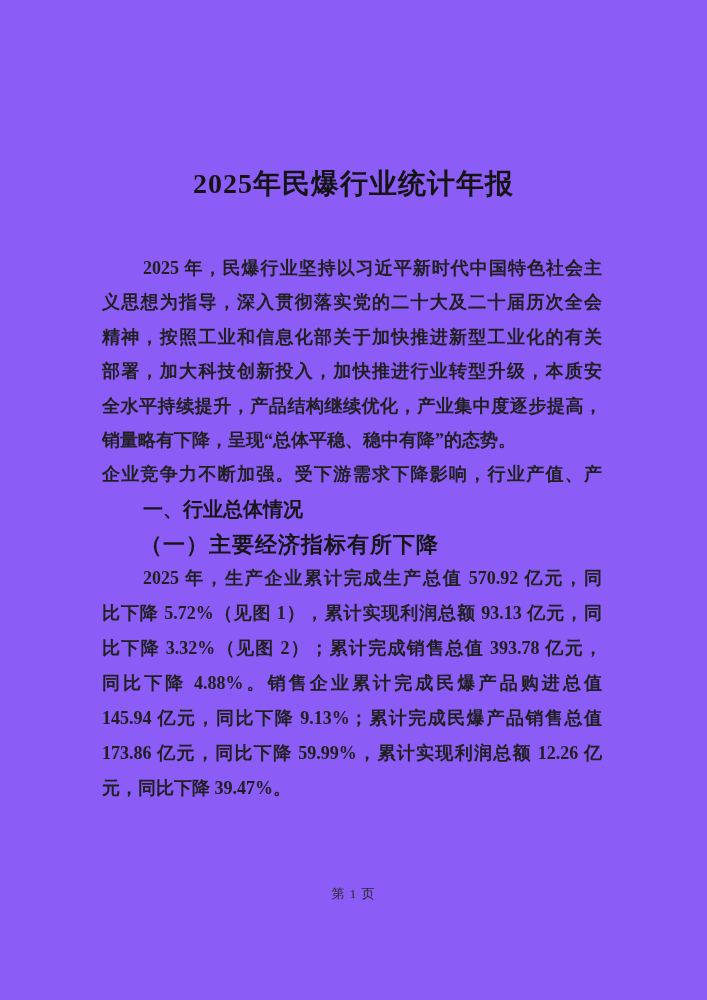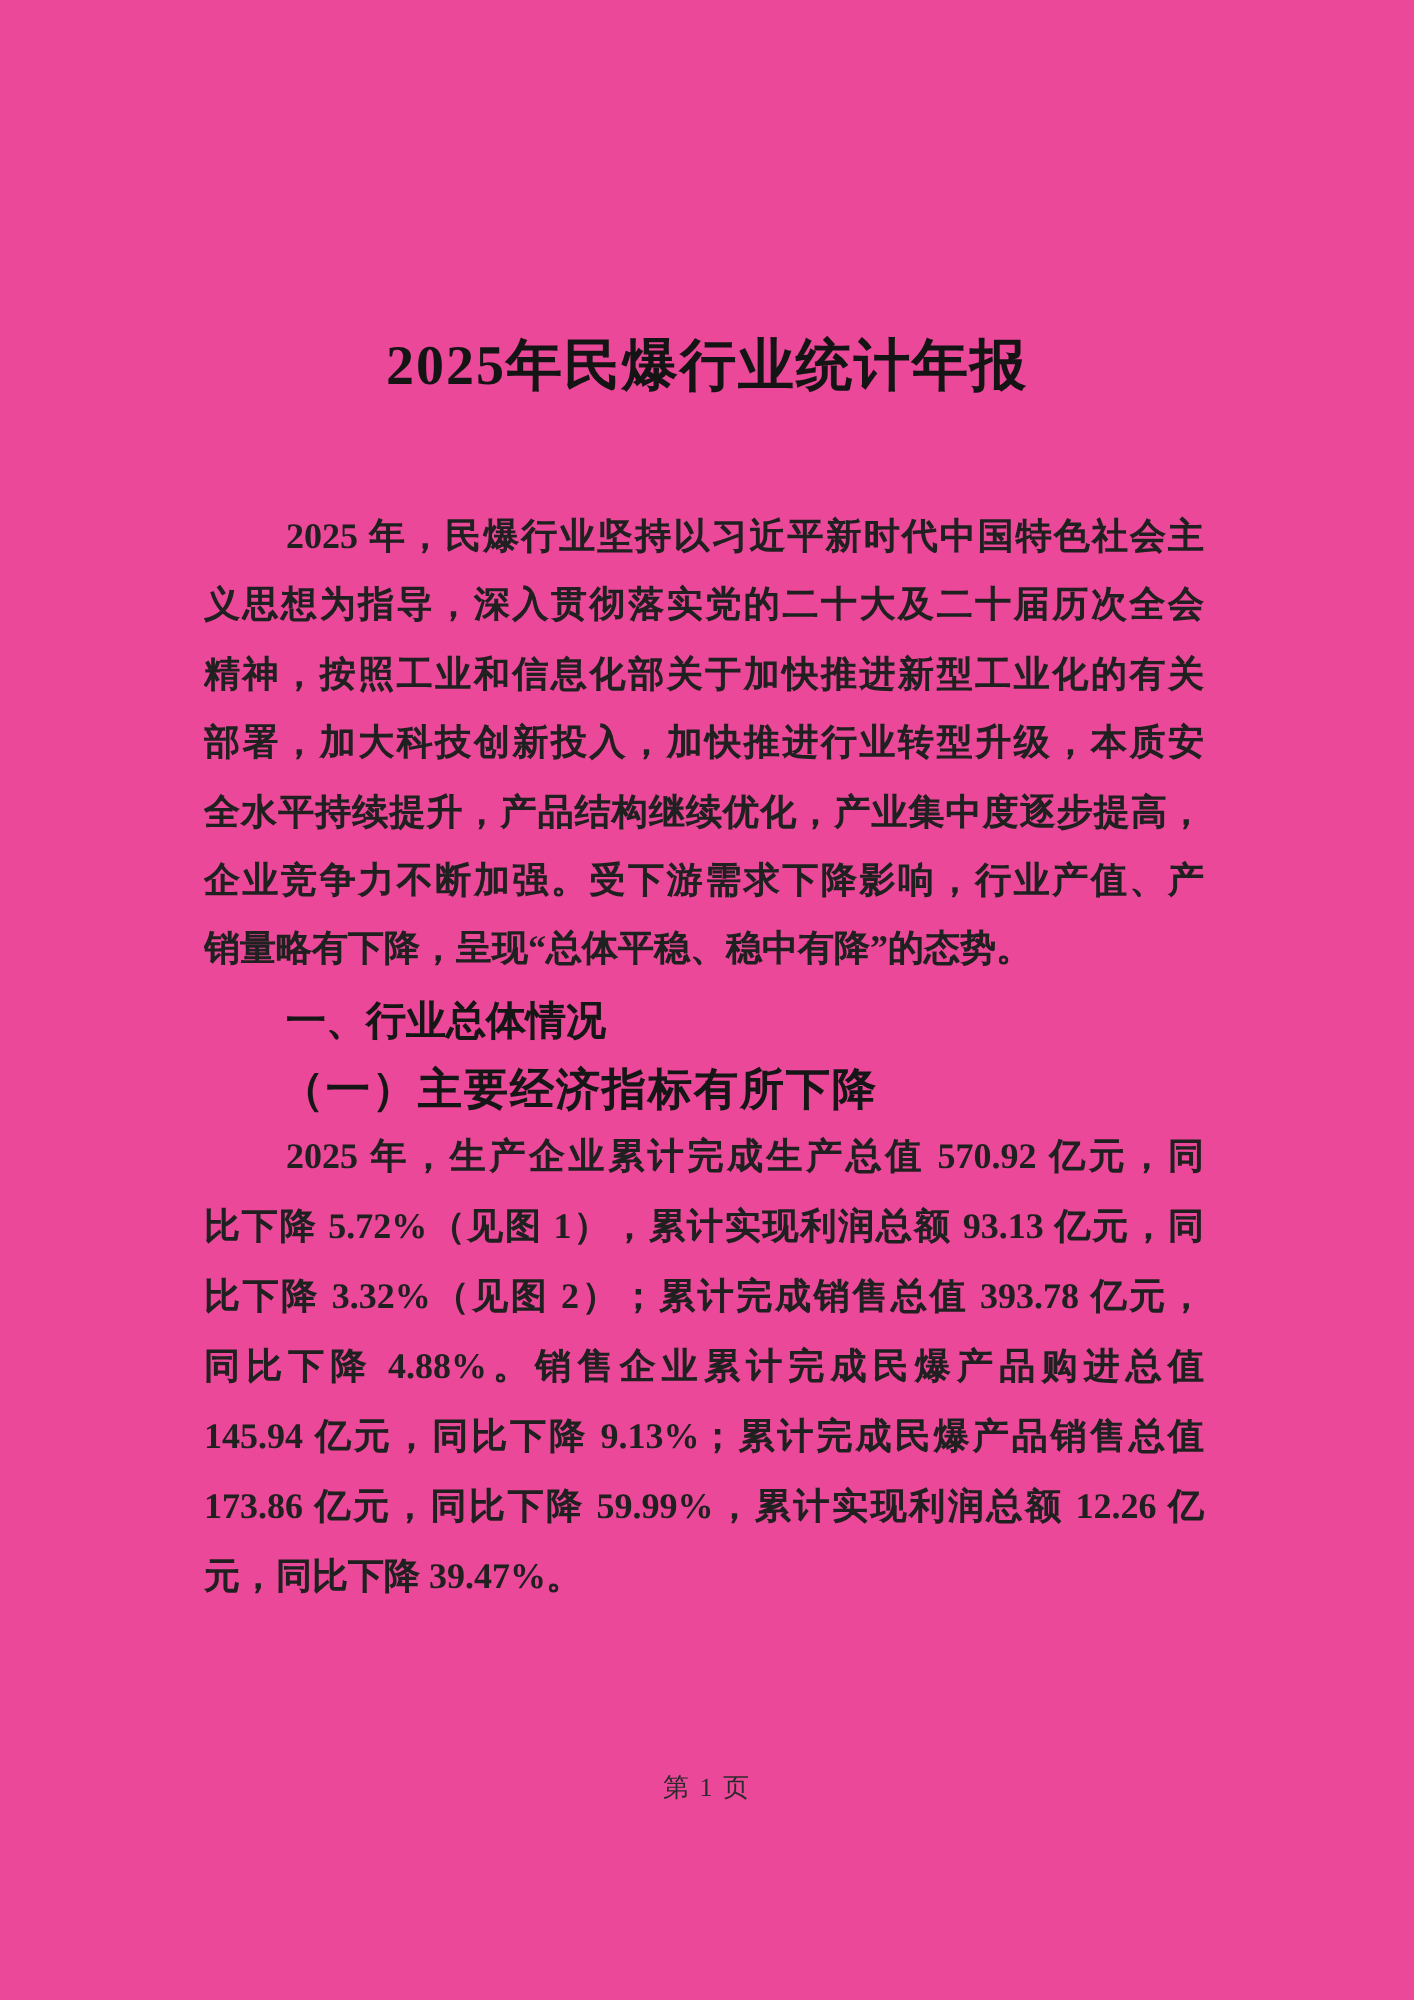--- a/index.html
+++ b/index.html
@@ -4,21 +4,21 @@
 <style>
   html, body {
     margin: 0;
     padding: 0;
     background: #ffffff;
   }
   .page {
     position: relative;
     width: 707px;
     height: 1000px;
-    background: #ec4899;
+    background: #8b5cf6;
     color: #1f1f1f;
     font-family: "Liberation Serif", "DejaVu Serif", serif;
     overflow: hidden;
   }
   .doc-title {
     position: absolute;
     top: 163px;
     left: 0;
     width: 707px;
     height: 42px;
@@ -53,21 +53,21 @@
   }
   .heading-1 {
     position: absolute;
     top: 494px;
     left: 102px;
     width: 500px;
     height: 34px;
     line-height: 34px;
     padding-left: 41px;
     box-sizing: content-box;
-    font-family: Liberation Serif, serif;
+    font-family: Liberation Mono, monospace;
     font-size: 20px;
     font-weight: bold;
     color: #161616;
   }
   .heading-2 {
     position: absolute;
     top: 528px;
     left: 102px;
     width: 500px;
     height: 34px;
@@ -98,22 +98,22 @@
 <div class="page">
 
   <div class="doc-title">2025年民爆行业统计年报</div>
 
   <div class="para para-intro">
     <div class="line indent">2025 年，民爆行业坚持以习近平新时代中国特色社会主</div>
     <div class="line">义思想为指导，深入贯彻落实党的二十大及二十届历次全会</div>
     <div class="line">精神，按照工业和信息化部关于加快推进新型工业化的有关</div>
     <div class="line">部署，加大科技创新投入，加快推进行业转型升级，本质安</div>
     <div class="line">全水平持续提升，产品结构继续优化，产业集中度逐步提高，</div>
+    <div class="line last">销量略有下降，呈现“总体平稳、稳中有降”的态势。</div>
     <div class="line">企业竞争力不断加强。受下游需求下降影响，行业产值、产</div>
-    <div class="line last">销量略有下降，呈现“总体平稳、稳中有降”的态势。</div>
   </div>
 
   <div class="heading-1">一、行业总体情况</div>
 
   <div class="heading-2">（一）主要经济指标有所下降</div>
 
   <div class="para para-econ">
     <div class="line indent">2025 年，生产企业累计完成生产总值 570.92 亿元，同</div>
     <div class="line">比下降 5.72%（见图 1），累计实现利润总额 93.13 亿元，同</div>
     <div class="line">比下降 3.32%（见图 2）；累计完成销售总值 393.78 亿元，</div>

